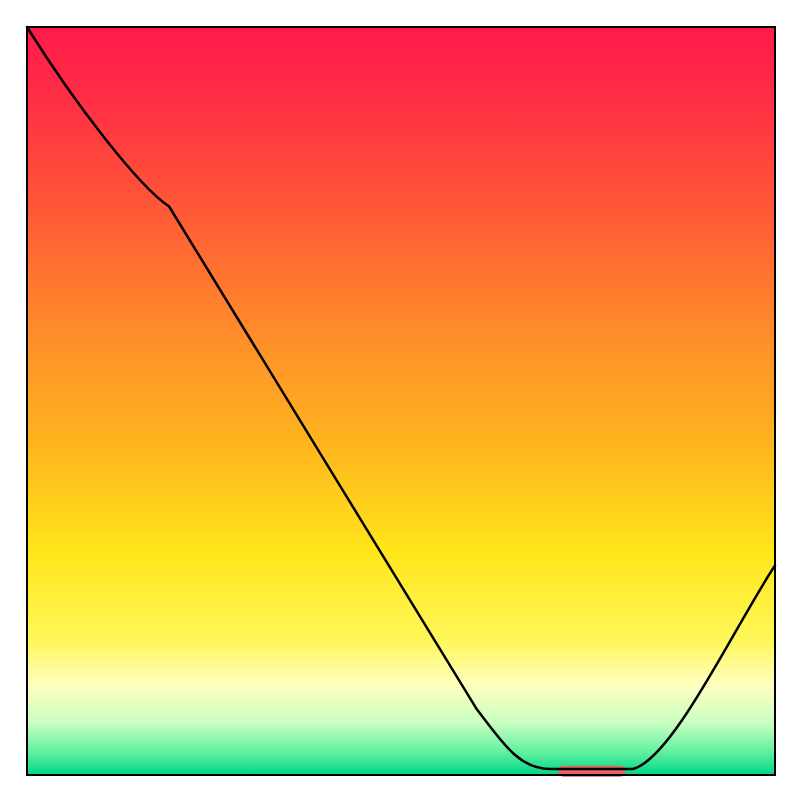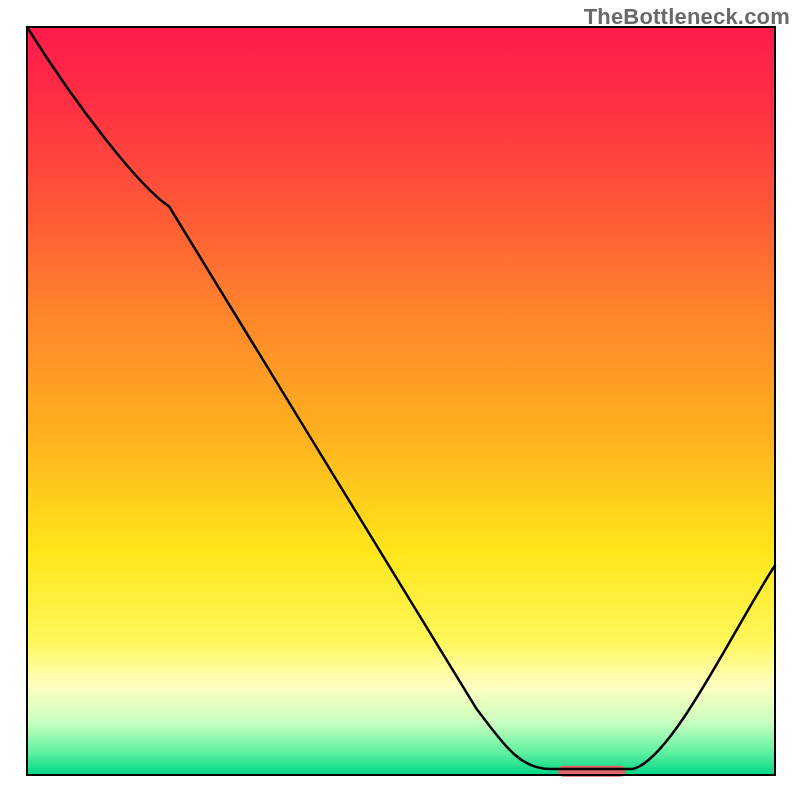--- a/index.html
+++ b/index.html
@@ -52,14 +52,13 @@
 
     <rect id="plot-bg" fill="url(#bg-grad)" x="27" y="27" width="748" height="748"></rect>
 
     <rect id="target-marker" rx="5" ry="5" x="558.0799999999999" y="765.76" width="67.32000000000005" height="11" fill="#e06666"></rect>
 
     <path id="curve" fill="none" stroke-linecap="round" stroke-linejoin="round" d="M 27 27 C 77 107, 139.12 186.51999999999998, 169.12 206.51999999999998 C 229.12 306.52, 415.8 607.6800000000001, 475.8 707.6800000000001 C 505.8 747.6800000000001, 520.6 769.016, 550.6 769.016 L 632.88 769.016 C 672.88 759.016, 735 625.56, 775 565.56" stroke="#000000" stroke-width="2.5"></path>
 
     <rect id="plot-frame" fill="none" x="27" y="27" width="748" height="748" stroke="#000000" stroke-width="2"></rect>
   </svg>
 
-  <div class="watermark">TheBottleneck.com</div>
 </div>
 
 </body></html>

